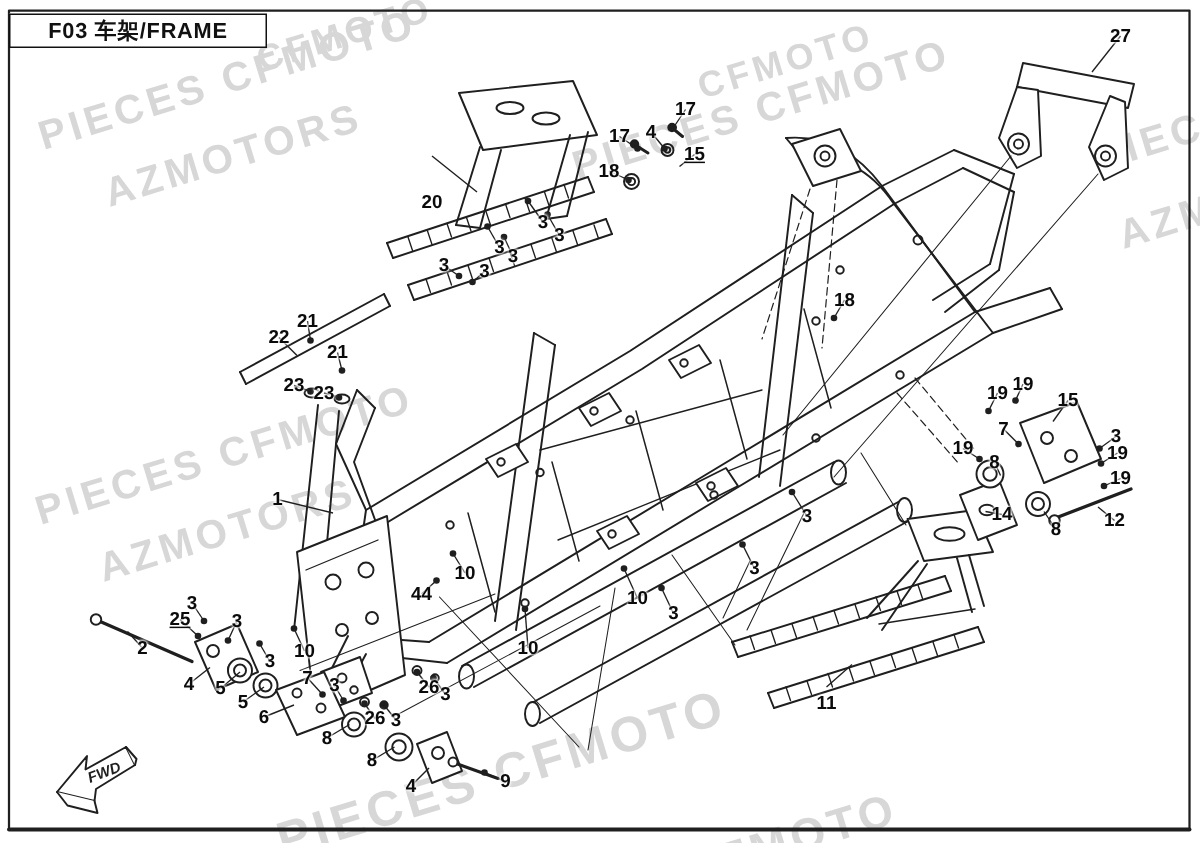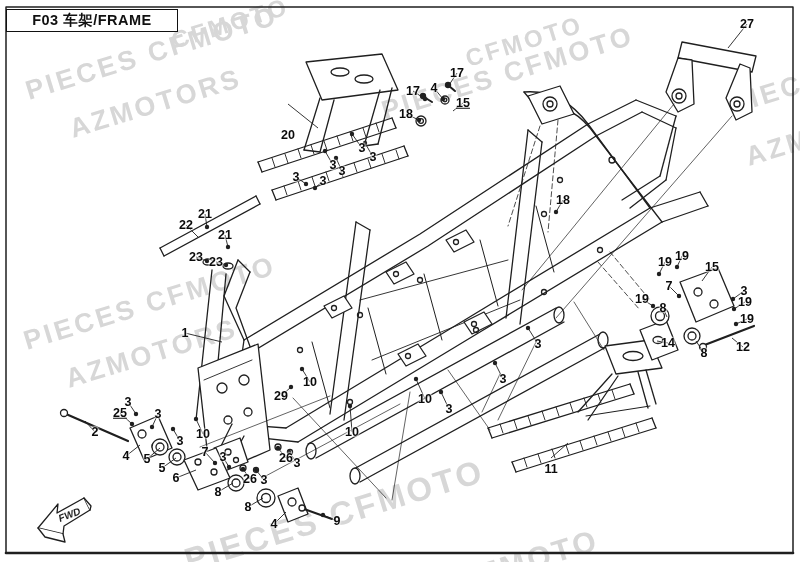--- a/index.html
+++ b/index.html
@@ -462,21 +462,21 @@
       <div class="callout" style="left: 223px; top: 457px;">3</div>
       <div class="callout" style="left: 176px; top: 478px;">6</div>
       <div class="callout" style="left: 218px; top: 492px;">8</div>
       <div class="callout" style="left: 250px; top: 479px;">26</div>
       <div class="callout" style="left: 264px; top: 480px;">3</div>
       <div class="callout" style="left: 248px; top: 507px;">8</div>
       <div class="callout" style="left: 274px; top: 524px;">4</div>
       <div class="callout" style="left: 337px; top: 521px;">9</div>
       <div class="callout" style="left: 286px; top: 458px;">26</div>
       <div class="callout" style="left: 297px; top: 463px;">3</div>
-      <div class="callout" style="left: 281px; top: 396px;">29</div>
+      <div class="callout" style="left: 281px; top: 396px;">44</div>
       <div class="callout" style="left: 310px; top: 382px;">10</div>
       <div class="callout" style="left: 352px; top: 432px;">10</div>
       <div class="callout" style="left: 425px; top: 399px;">10</div>
       <div class="callout" style="left: 449px; top: 409px;">3</div>
       <div class="callout" style="left: 538px; top: 344px;">3</div>
       <div class="callout" style="left: 503px; top: 379px;">3</div>
       <div class="callout" style="left: 551px; top: 458px; margin-top: 11px;">11</div>
       <div class="callout" style="left: 665px; top: 262px;">19</div>
       <div class="callout" style="left: 682px; top: 256px;">19</div>
       <div class="callout" style="left: 712px; top: 267px;">15</div>

